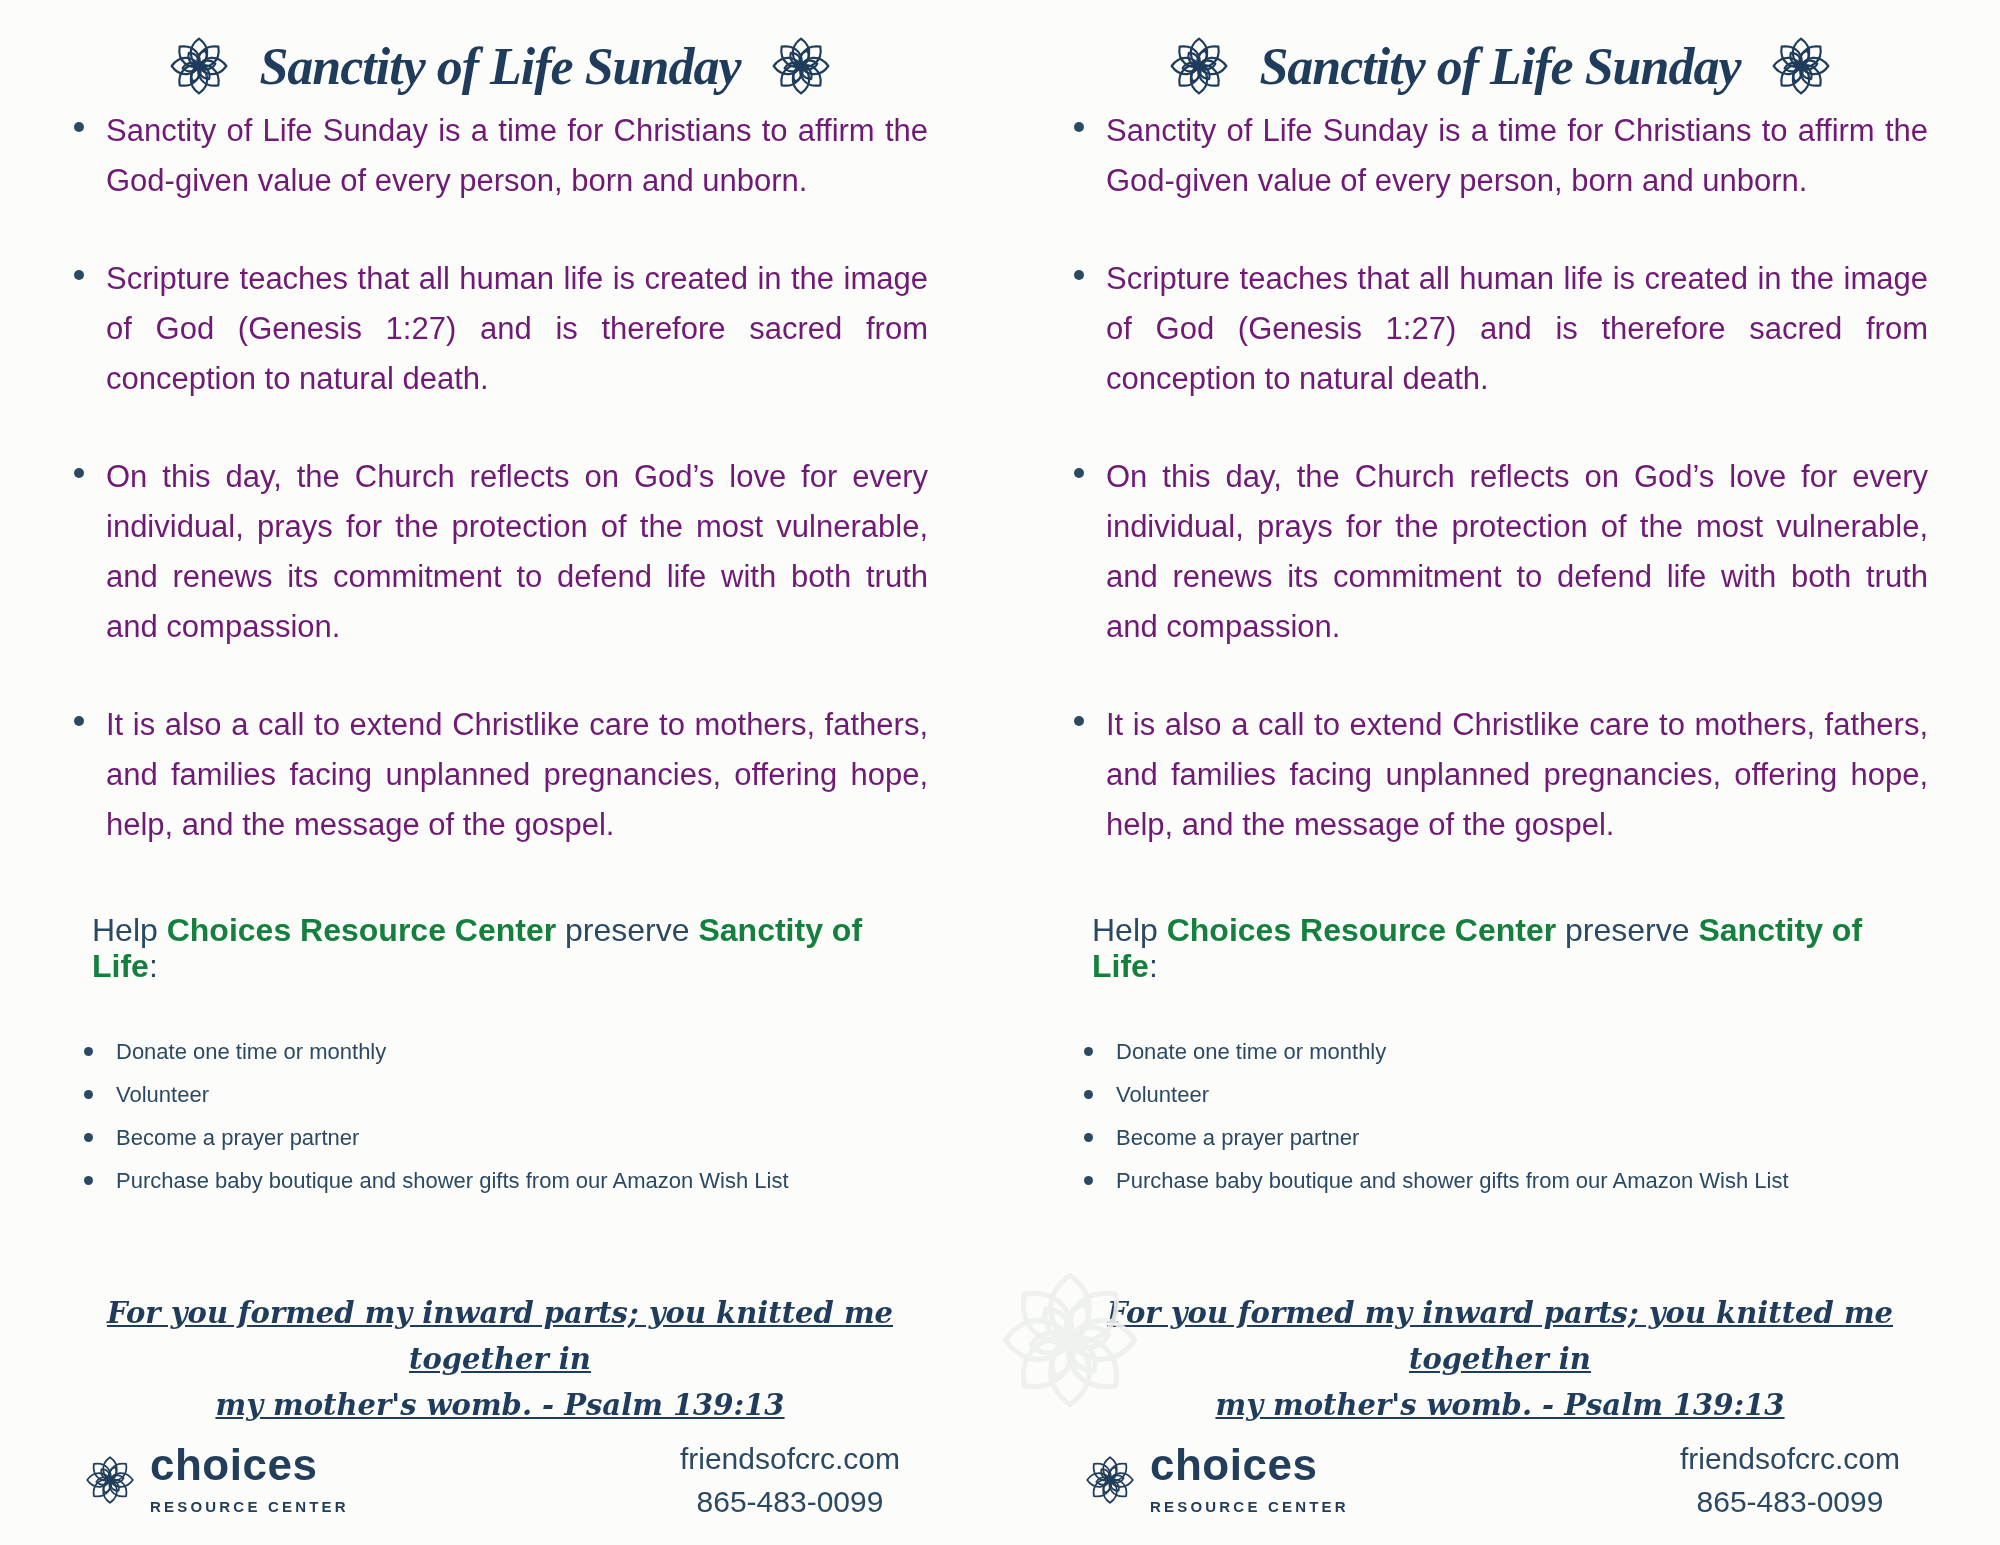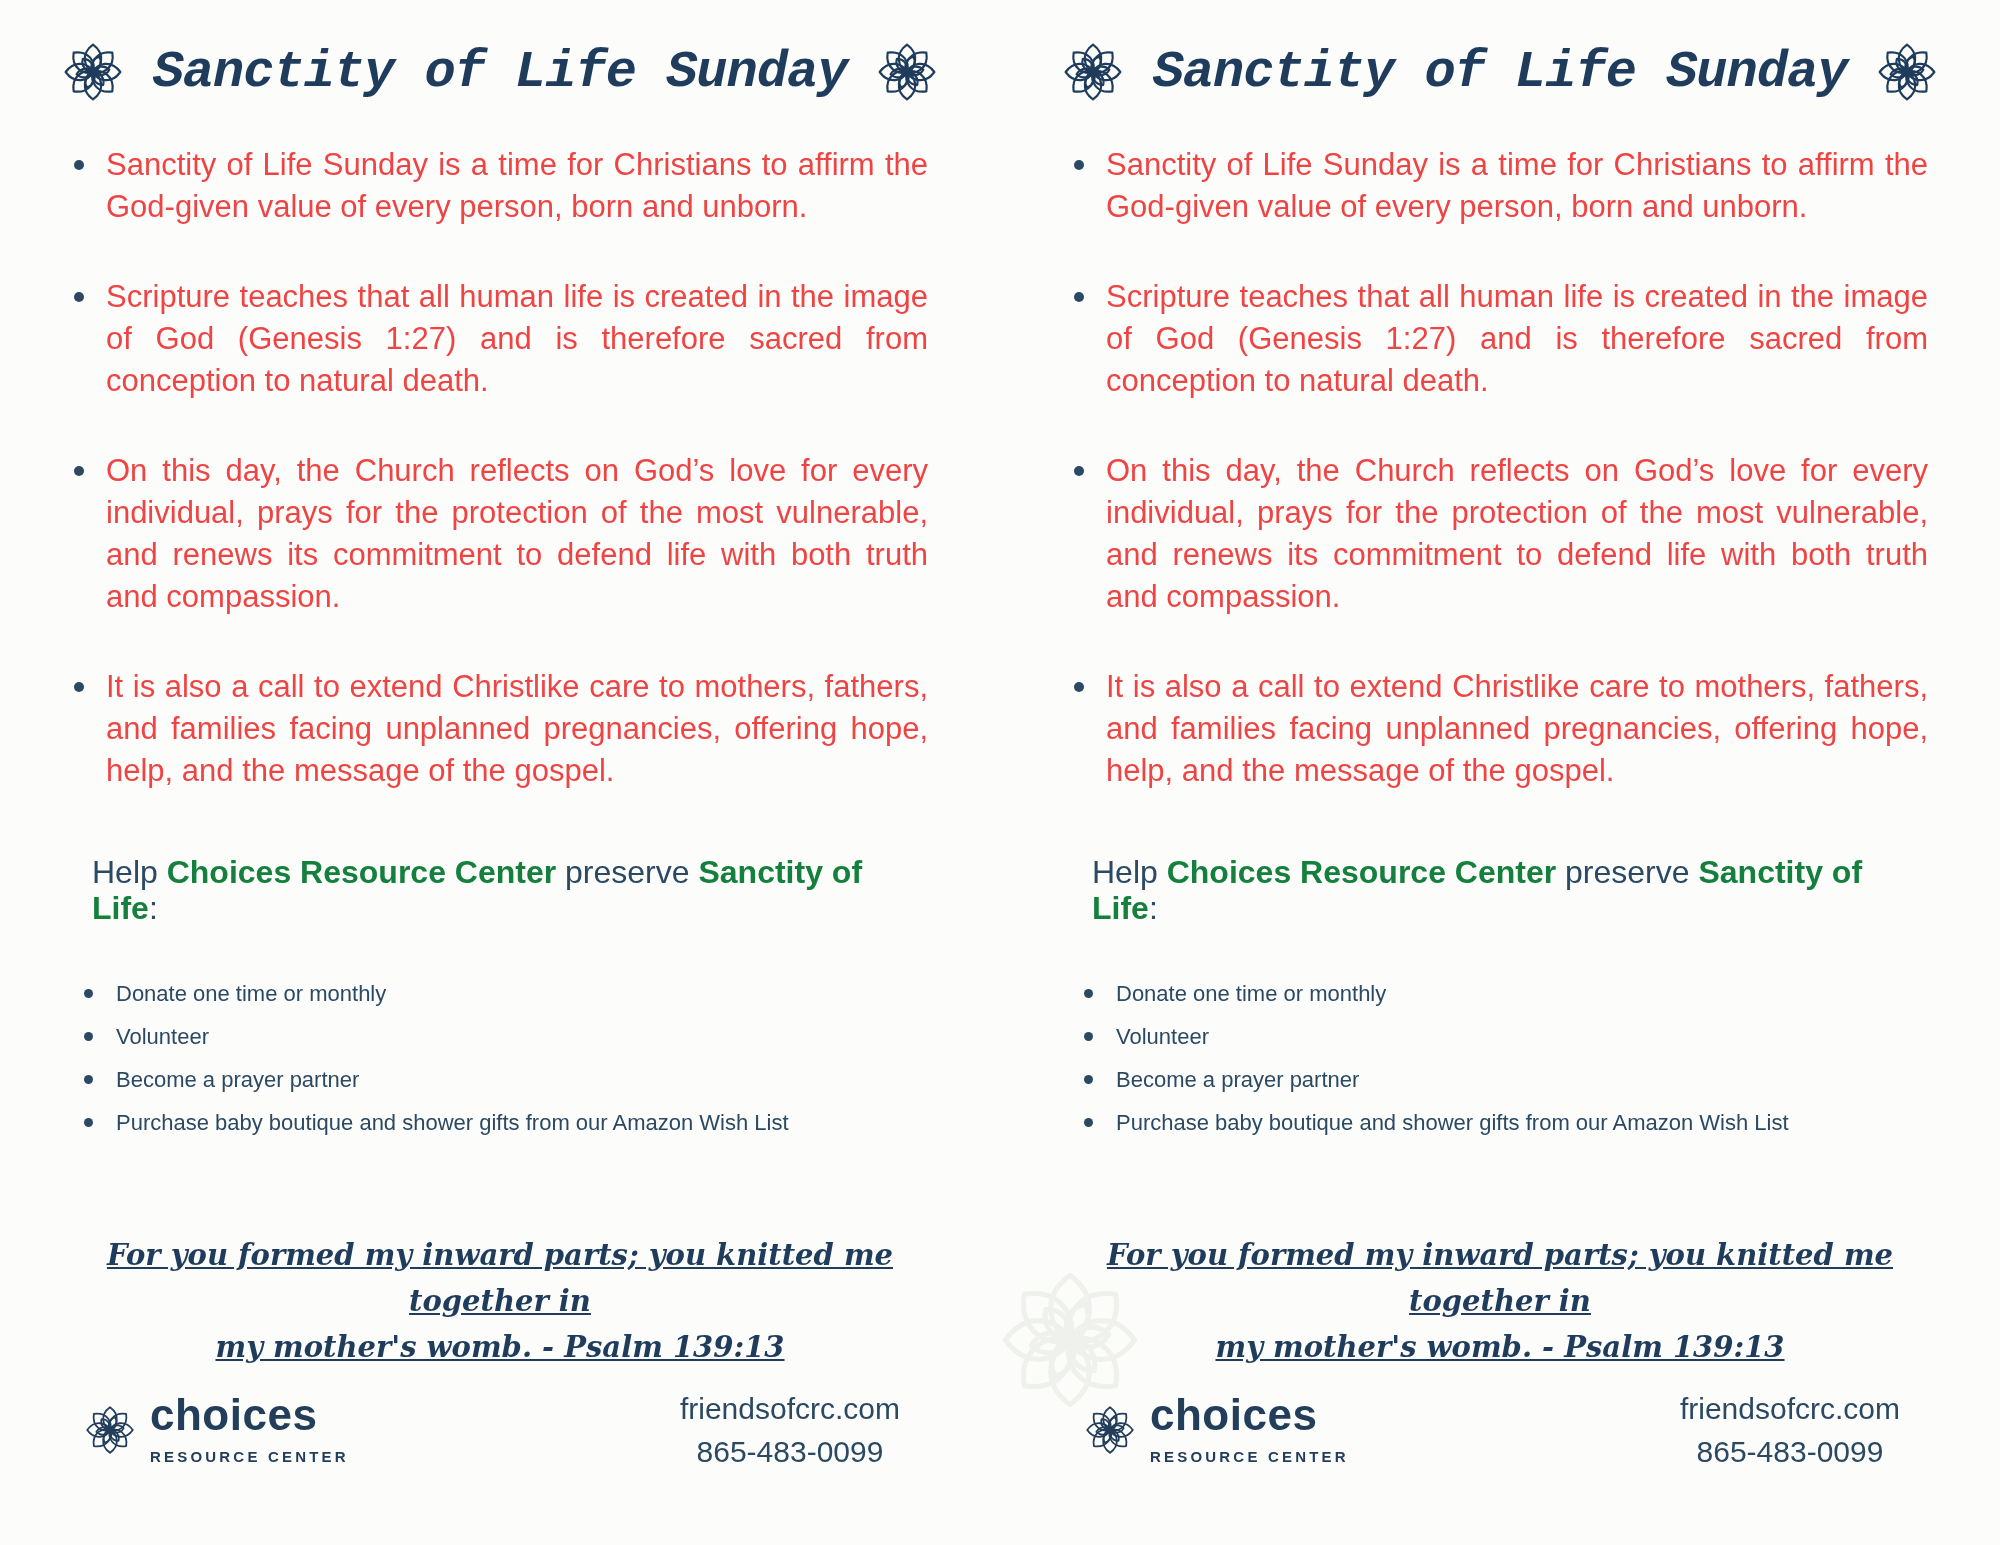--- a/index.html
+++ b/index.html
@@ -29,38 +29,38 @@
   
   .title-row {
     height: 84px;
     display: flex;
     align-items: center;
     justify-content: center;
     gap: 24px;
   }
   .title-row h1 {
     margin: 0;
-    font-family: Liberation Mono, monospace;
+    font-family: Liberation Serif, serif;
     font-style: italic;
     font-weight: bold;
     font-size: 52px;
     letter-spacing: -1px;
     color: #1f3c5c;
     white-space: nowrap;
   }
   .flower { color: #1f3c5c; }
   .flower-title { width: 72px; height: 72px; }
   
   ul.bullets {
     list-style: none;
-    margin: 30px 72px 0 72px;
+    margin: 4px 72px 0 72px;
     padding: 0;
     font-size: 31px;
-    line-height: 42px;
-    color: #ef4444;
+    line-height: 50px;
+    color: #701a75;
   }
   ul.bullets li {
     position: relative;
     padding-left: 34px;
     margin-bottom: 48px;
     text-align: justify;
   }
   ul.bullets li:last-child { margin-bottom: 0; }
   ul.bullets li::before {
     content: "";

